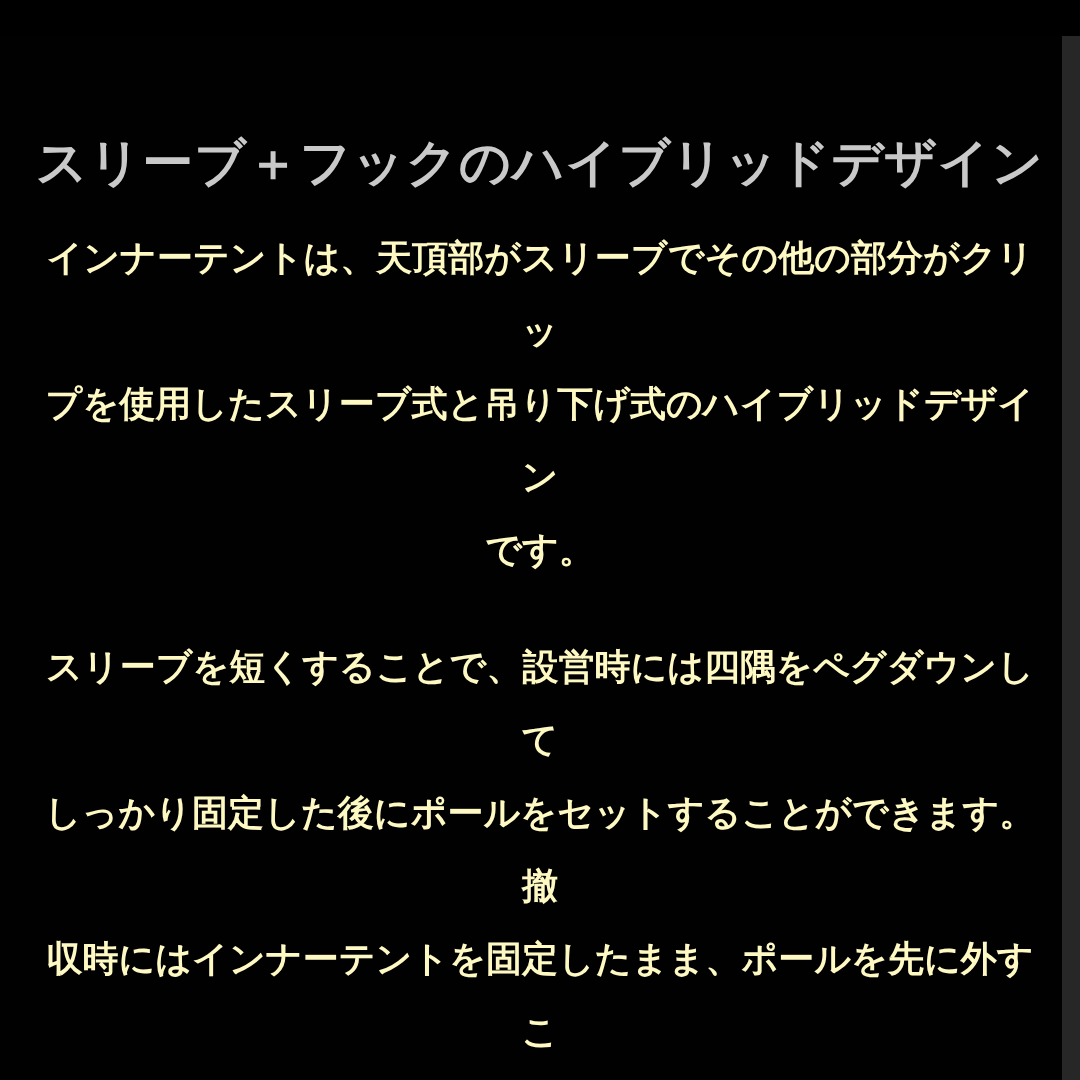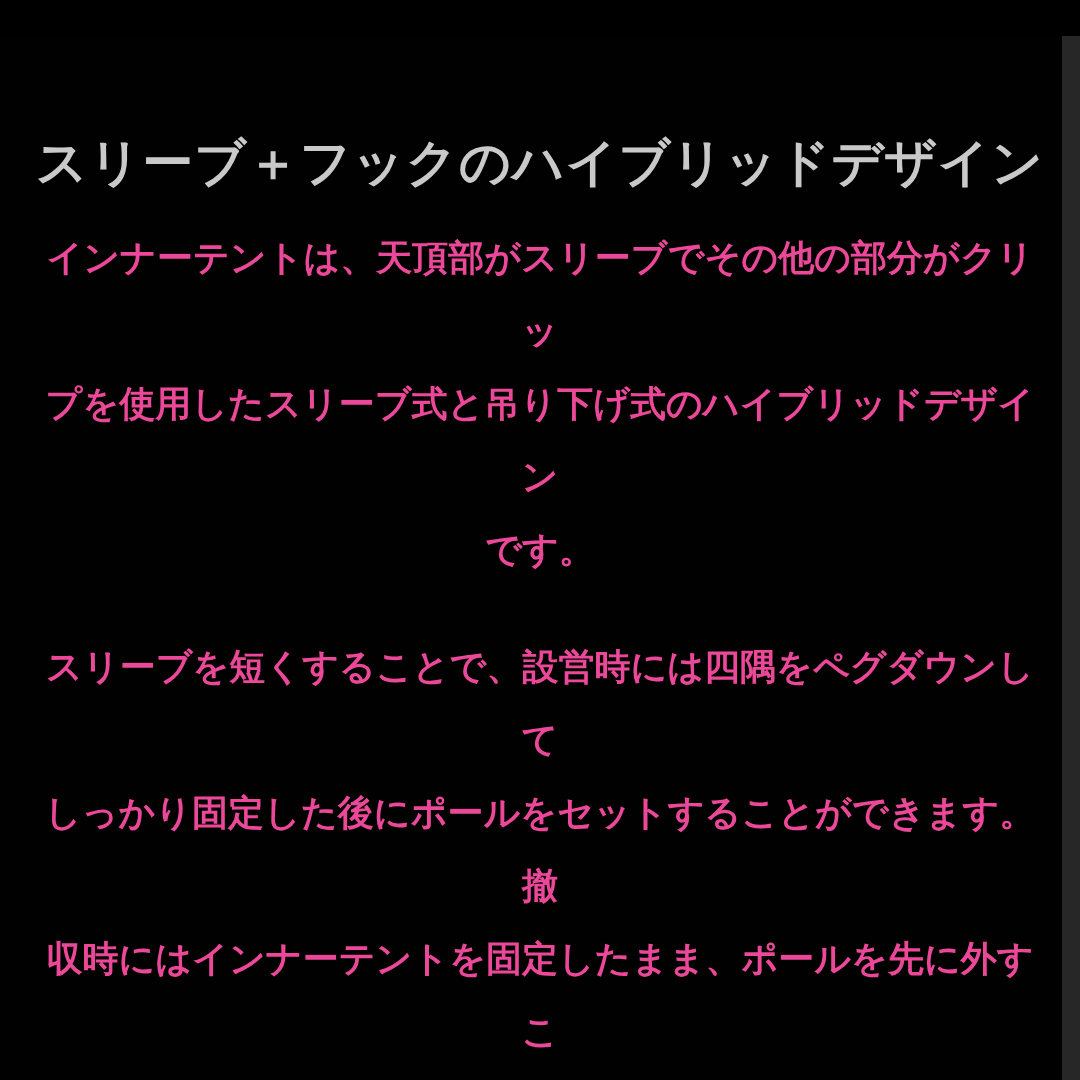--- a/index.html
+++ b/index.html
@@ -34,21 +34,21 @@
     color: #c9c9c9;
     text-align: center;
     white-space: nowrap;
   }
   .para {
     margin: 0 36px;
     padding: 0;
     font-size: 36px;
     font-weight: 700;
     line-height: 73px;
-    color: #ec4899;
+    color: #fef9c3;
     text-align: center;
     white-space: pre-line;
     letter-spacing: 0;
   }
   .para-intro { margin-top: 22px; }
   .para-detail { margin-top: 44px; }
 </style>
 </head>
 <body>
 

